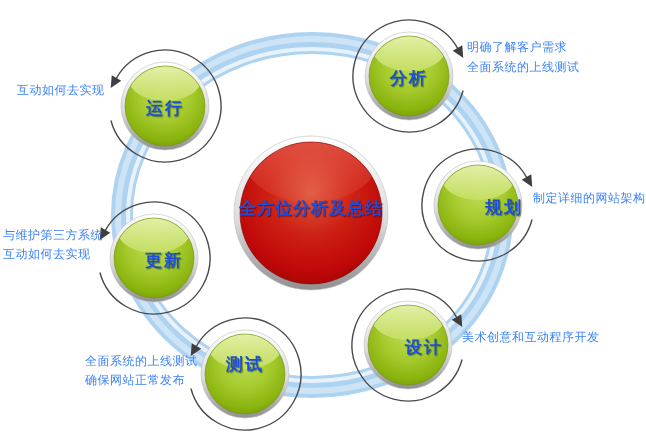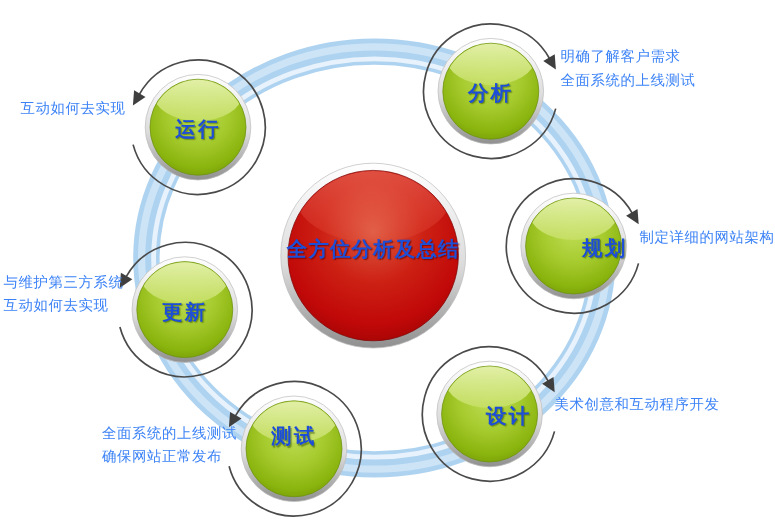--- a/index.html
+++ b/index.html
@@ -118,21 +118,21 @@
         <ellipse cx="0" cy="-52" rx="66" ry="41" fill="url(#glossRed)"></ellipse>
       </g>
     </g>
   </svg>
 
   <div class="ball-label center-label" style="left:311px;top:208px">全方位分析及总结</div>
   <div class="ball-label" style="left:409px;top:78px">分析</div>
   <div class="ball-label" style="left:504px;top:207px">规划</div>
   <div class="ball-label" style="left:424px;top:347px">设计</div>
   <div class="ball-label" style="left:245px;top:364px">测试</div>
-  <div class="ball-label" style="left:154px;top:260px">更新</div>
+  <div class="ball-label" style="left:164px;top:260px">更新</div>
   <div class="ball-label" style="left:165px;top:108px">运行</div>
 
   <div class="note" style="left:467px;top:37px;line-height:20px">
     <div>明确了解客户需求</div>
     <div>全面系统的上线测试</div>
   </div>
 
   <div class="note" style="left:533px;top:189px">
     <div>制定详细的网站架构</div>
   </div>

